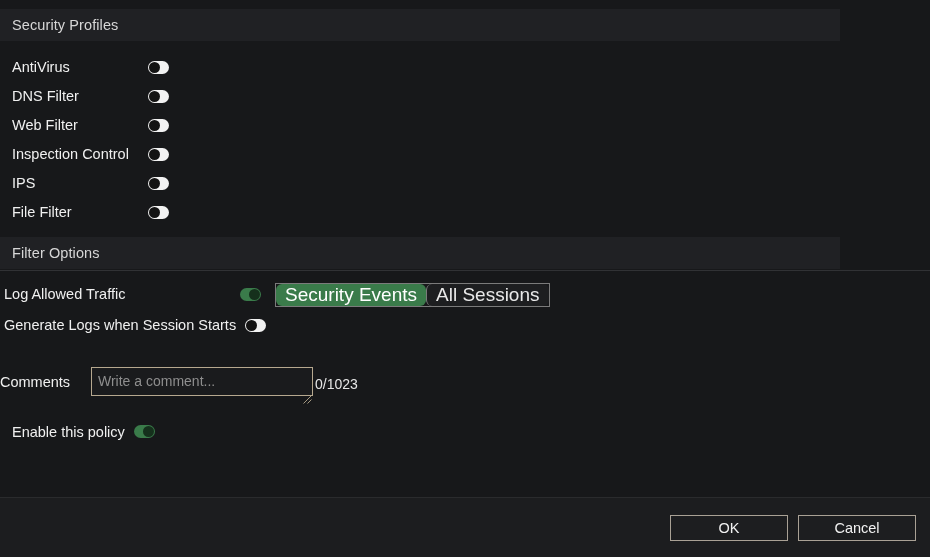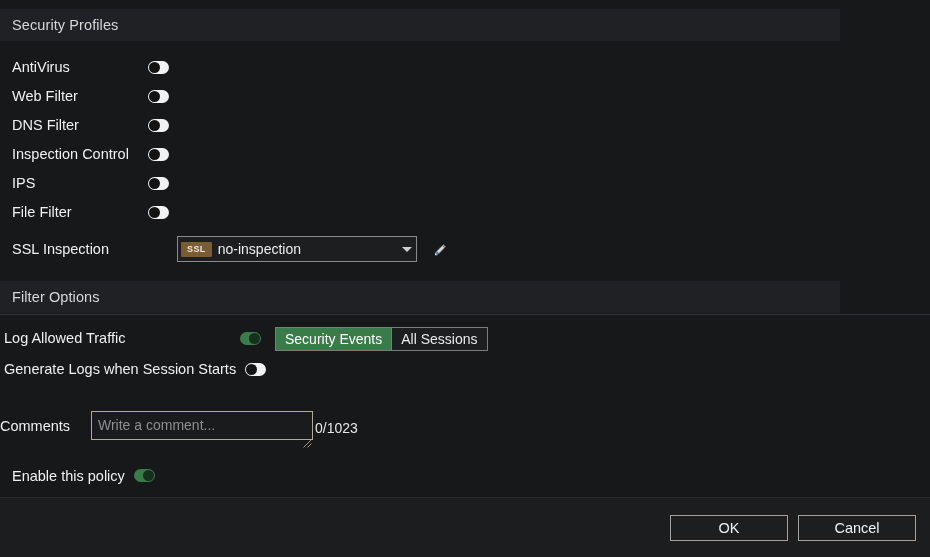--- a/index.html
+++ b/index.html
@@ -161,27 +161,28 @@
   .log-row .row-label.fixed { min-width: 236px; }
 
   .segmented {
     display: flex;
     margin-left: 14px;
     height: 24px;
     border: 1px solid #7b7b7b;
     box-sizing: border-box;
   }
   .seg {
-    font-size: 14px;
+    font-size: 19px;
     padding: 0 9px;
     display: flex;
     align-items: center;
     color: #e9e9e9;
     background: #1d1e20;
     line-height: 1;
+    border-radius: 6px;
   }
   .seg.active {
     background: #3a7b4a;
     color: #ffffff;
   }
   .seg + .seg { border-left: 1px solid #7b7b7b; }
 
   .inline-toggle { margin-left: 9px; }
 
   
@@ -280,74 +281,54 @@
     <div style="height:11px"></div>
 
     <div class="row profile">
       <span class="row-label">AntiVirus</span>
       <span class="toggle">
           <span class="knob"></span>
         </span>
     </div>
 
     <div class="row profile">
+      <span class="row-label">DNS Filter</span>
+      <span class="toggle">
+          <span class="knob"></span>
+        </span>
+    </div>
+
+    <div class="row profile">
       <span class="row-label">Web Filter</span>
       <span class="toggle">
           <span class="knob"></span>
         </span>
     </div>
 
     <div class="row profile">
-      <span class="row-label">DNS Filter</span>
-      <span class="toggle">
-          <span class="knob"></span>
-        </span>
-    </div>
-
-    <div class="row profile">
       <span class="row-label">Inspection Control</span>
       <span class="toggle">
           <span class="knob"></span>
         </span>
     </div>
 
     <div class="row profile">
       <span class="row-label">IPS</span>
       <span class="toggle">
           <span class="knob"></span>
         </span>
     </div>
 
     <div class="row profile">
       <span class="row-label">File Filter</span>
       <span class="toggle">
           <span class="knob"></span>
         </span>
     </div>
 
-    <div class="ssl-row">
-      <span class="row-label">SSL Inspection</span>
-
-      <div class="select-box">
-        <span class="ssl-badge">SSL</span>
-        <span class="select-value">no-inspection</span>
-        <span class="caret"></span>
-      </div>
-
-      <span class="pencil-btn">
-        <svg width="18" height="18" viewBox="0 0 18 18">
-          <g transform="rotate(-45 9 9)">
-            <rect x="4.2" y="7.4" width="8.2" height="3.4" fill="#d8d8d8" stroke="#4a4a4a" stroke-width="0.7"></rect>
-            <rect x="2.0" y="7.4" width="2.3" height="3.4" fill="#5b7fb5"></rect>
-            <polygon points="2.0,7.4 0.3,9.1 2.0,10.8" fill="#e3e3e3"></polygon>
-            <rect x="12.4" y="7.4" width="1.6" height="3.4" fill="#9a9a9a"></rect>
-          </g>
-        </svg>
-      </span>
-    </div>
 
     <div style="height:10px"></div>
 
     <div class="section-header">
       <span>Filter Options</span>
     </div>
     <div class="divider"></div>
 
     <div style="height:8px"></div>
 

